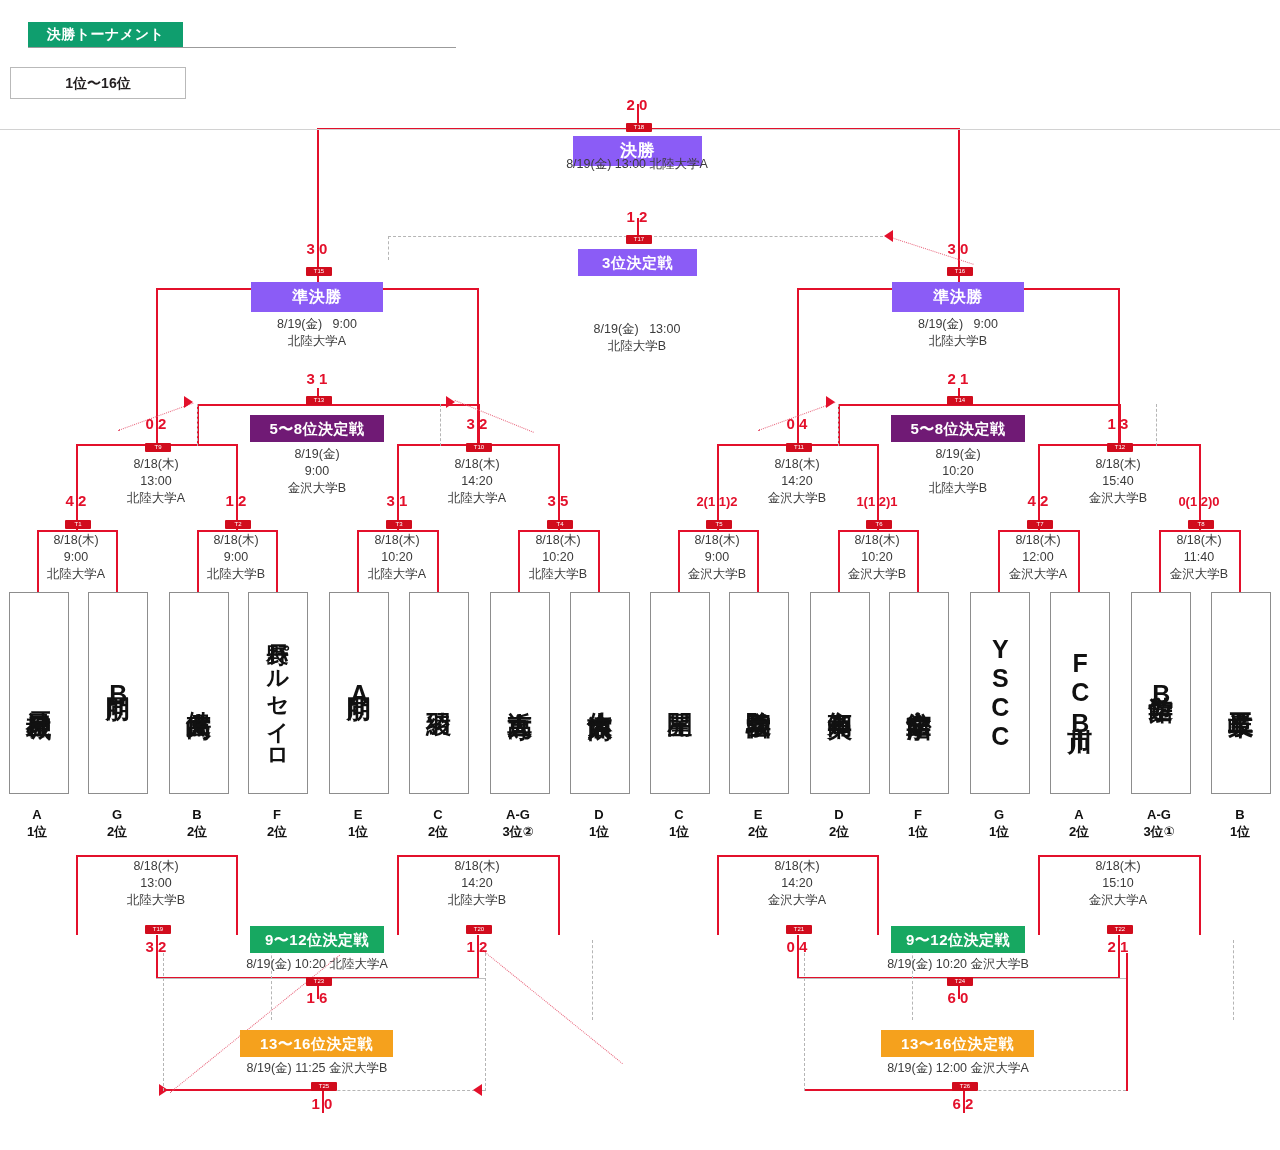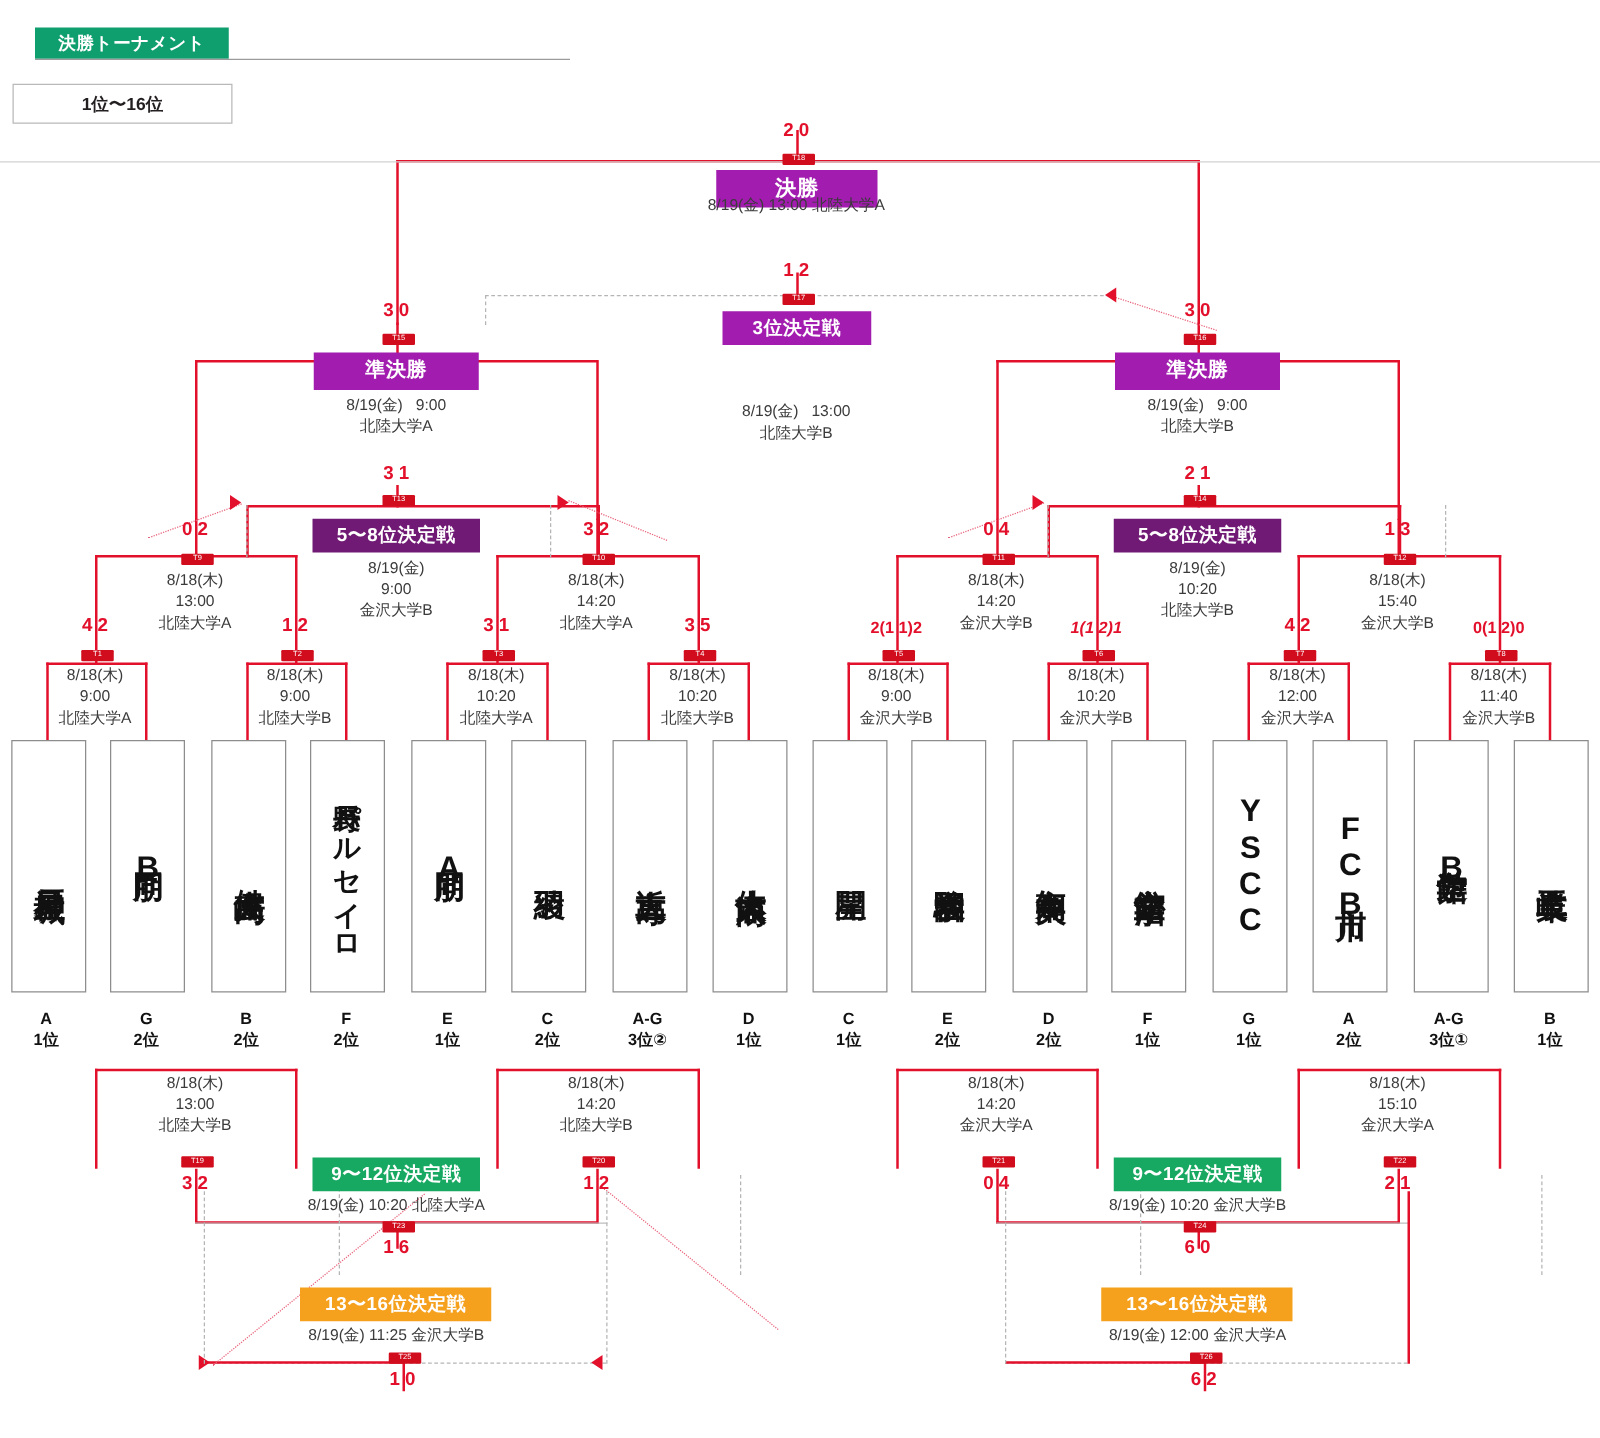--- a/index.html
+++ b/index.html
@@ -50,21 +50,21 @@
   .info{
     position:absolute;text-align:center;font-size:12.5px;line-height:17px;
     color:#3b3b3b;white-space:nowrap;
   }
   .info.one{line-height:16px;}
   
   .banner{
     position:absolute;color:#fff;font-weight:bold;text-align:center;
     font-size:15px;letter-spacing:.5px;
   }
-  .banner.red{background:#a21caf;}
+  .banner.red{background:#8b5cf6;}
   .banner.blue{background:#701a75;}
   .banner.green{background:#17a861;}
   .banner.orange{background:#f5a11d;}
   
   .team{
     position:absolute;width:58px;height:200px;border:1px solid #8d8d8d;background:#fff;
     display:flex;align-items:center;justify-content:center;
   }
   .team span{
     writing-mode:vertical-rl;text-orientation:upright;
@@ -376,21 +376,21 @@
   <span class="l">2(1</span>
   <span class="r">1)2</span>
 </div>
 <div class="tag" style="left:706px;top:520px;">T5</div>
 <div class="info" style="left:642px;top:532px;width:150px;">
   <div>8/18(木)</div>
   <div>9:00</div>
   <div>金沢大学B</div>
 </div>
 
-<div class="score pk" style="left:839px;top:494px;width:76px;font-size:13px;font-style:italic;">
+<div class="score pk" style="left:839px;top:494px;width:76px;font-size:13px;">
   <span class="l">1(1</span>
   <span class="r">2)1</span>
 </div>
 <div class="tag" style="left:866px;top:520px;">T6</div>
 <div class="info" style="left:802px;top:532px;width:150px;">
   <div>8/18(木)</div>
   <div>10:20</div>
   <div>金沢大学B</div>
 </div>
 

